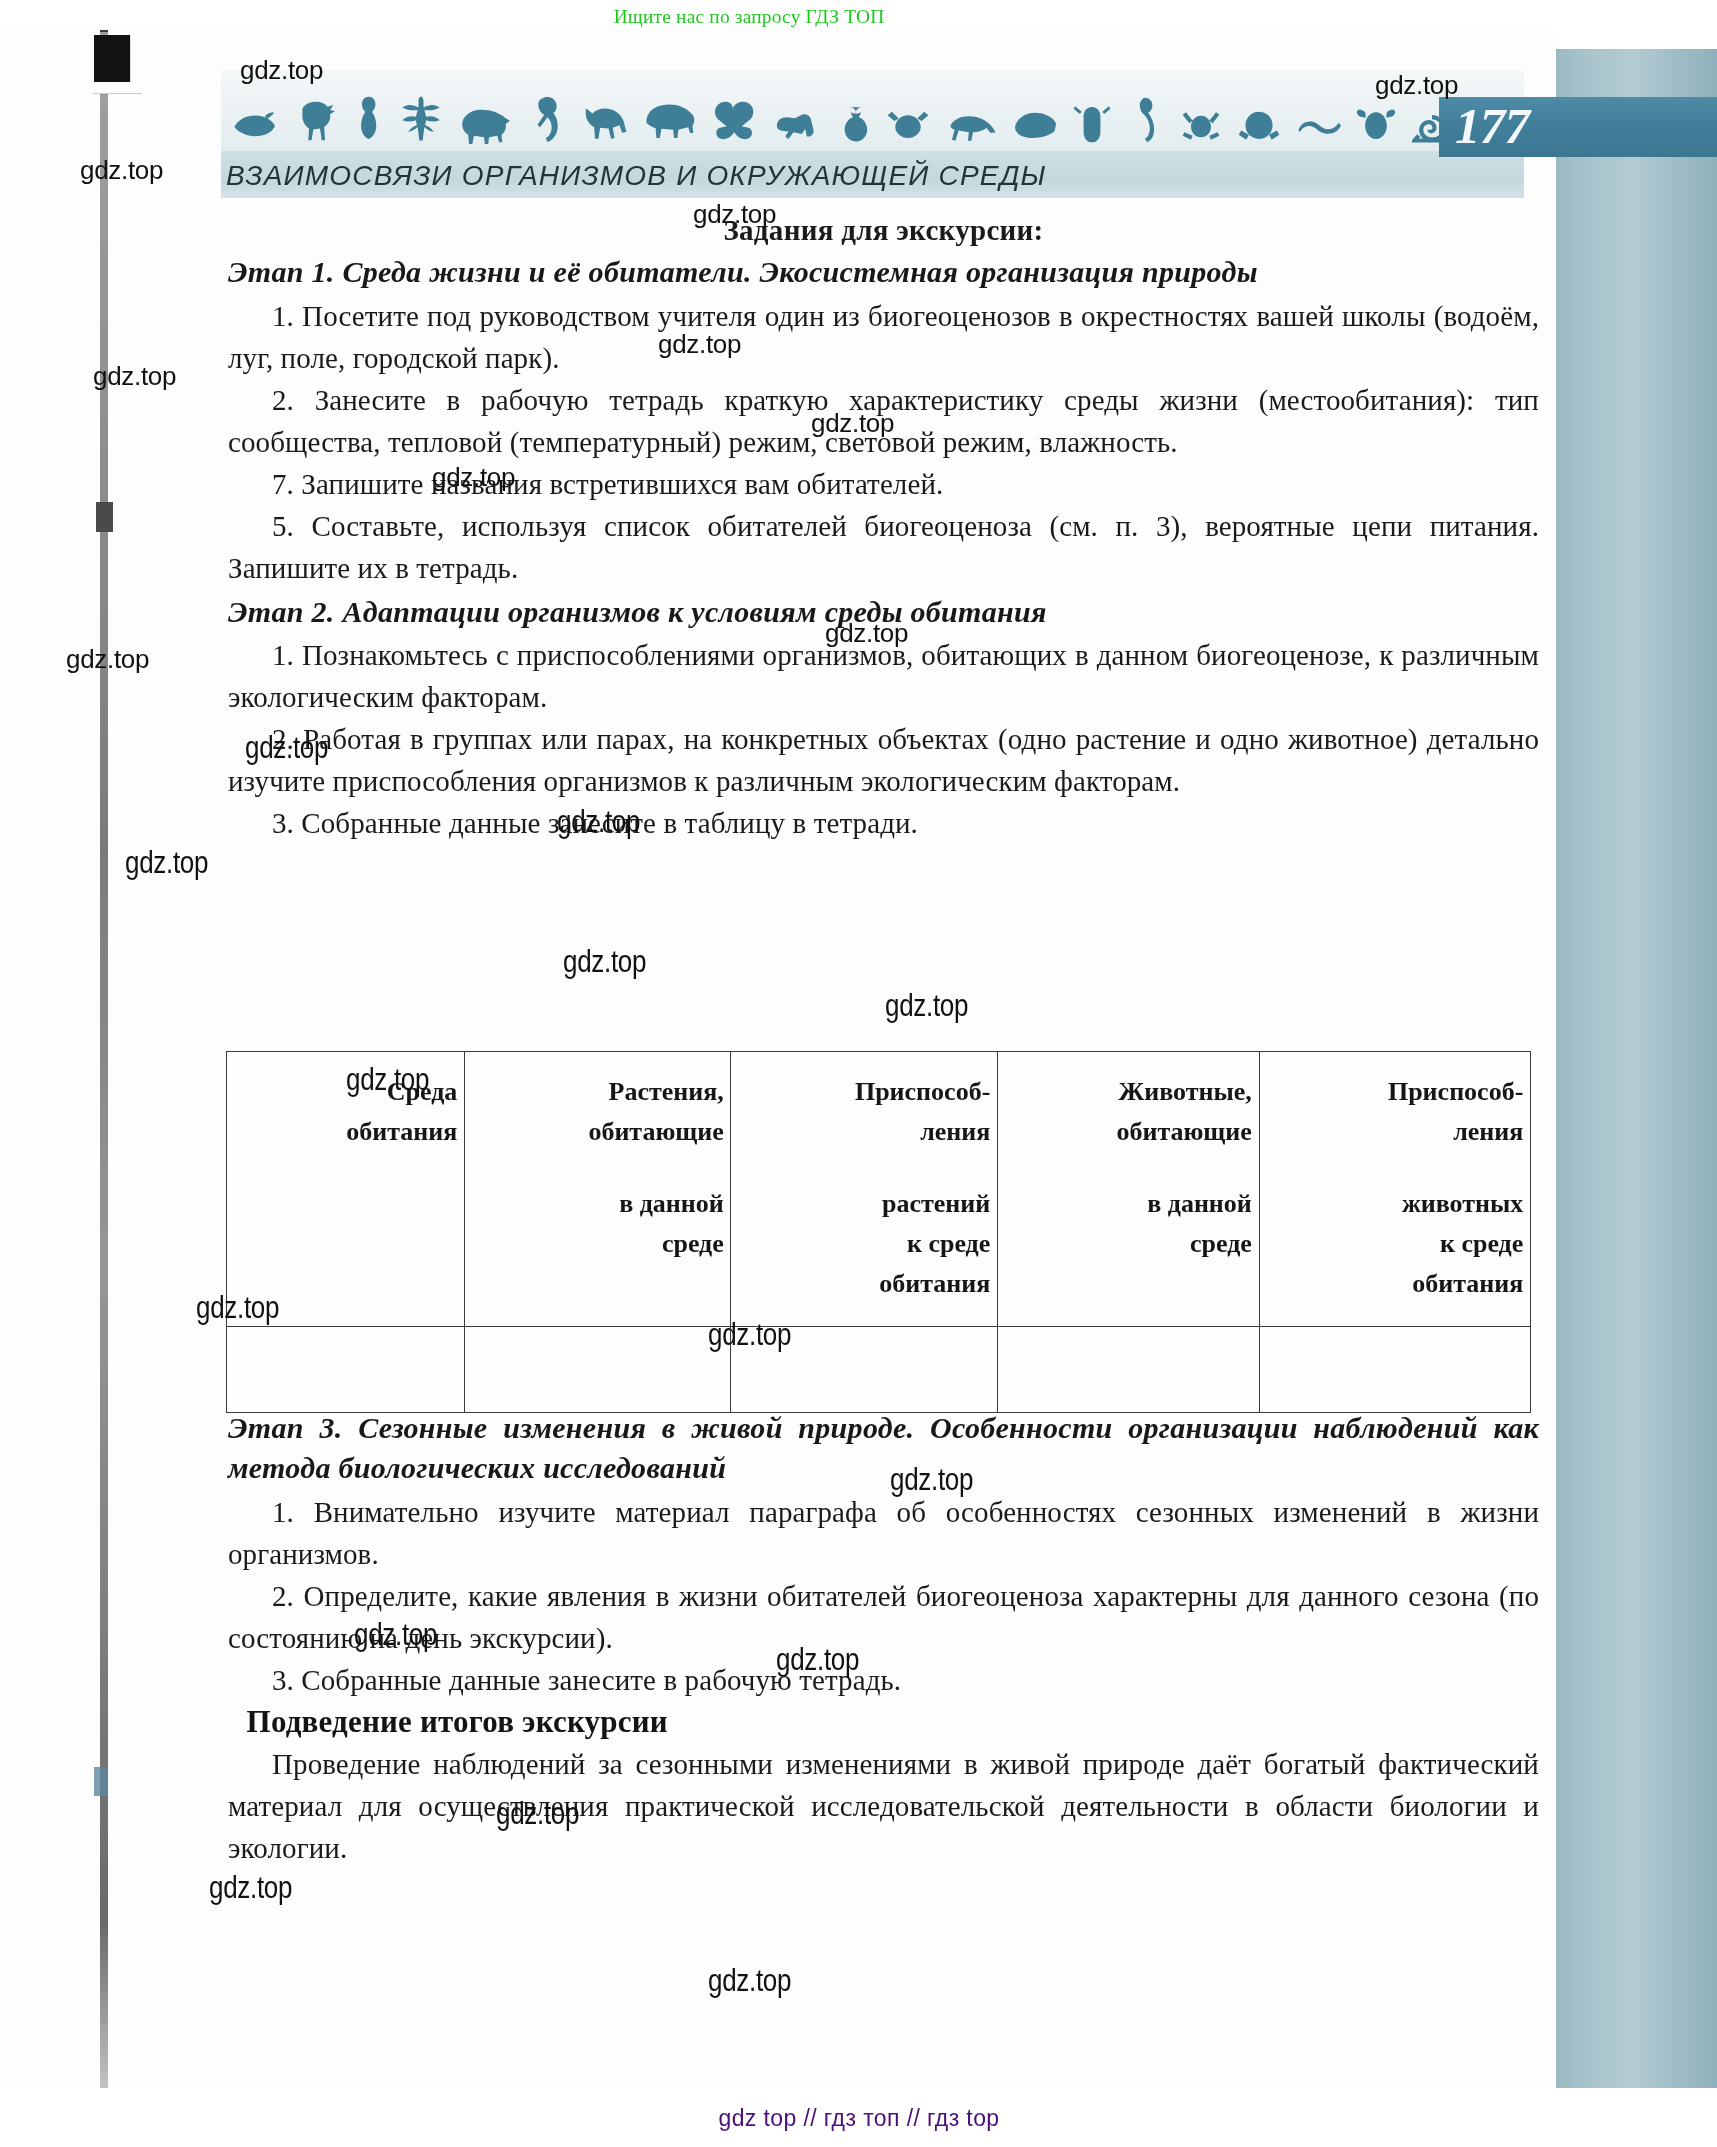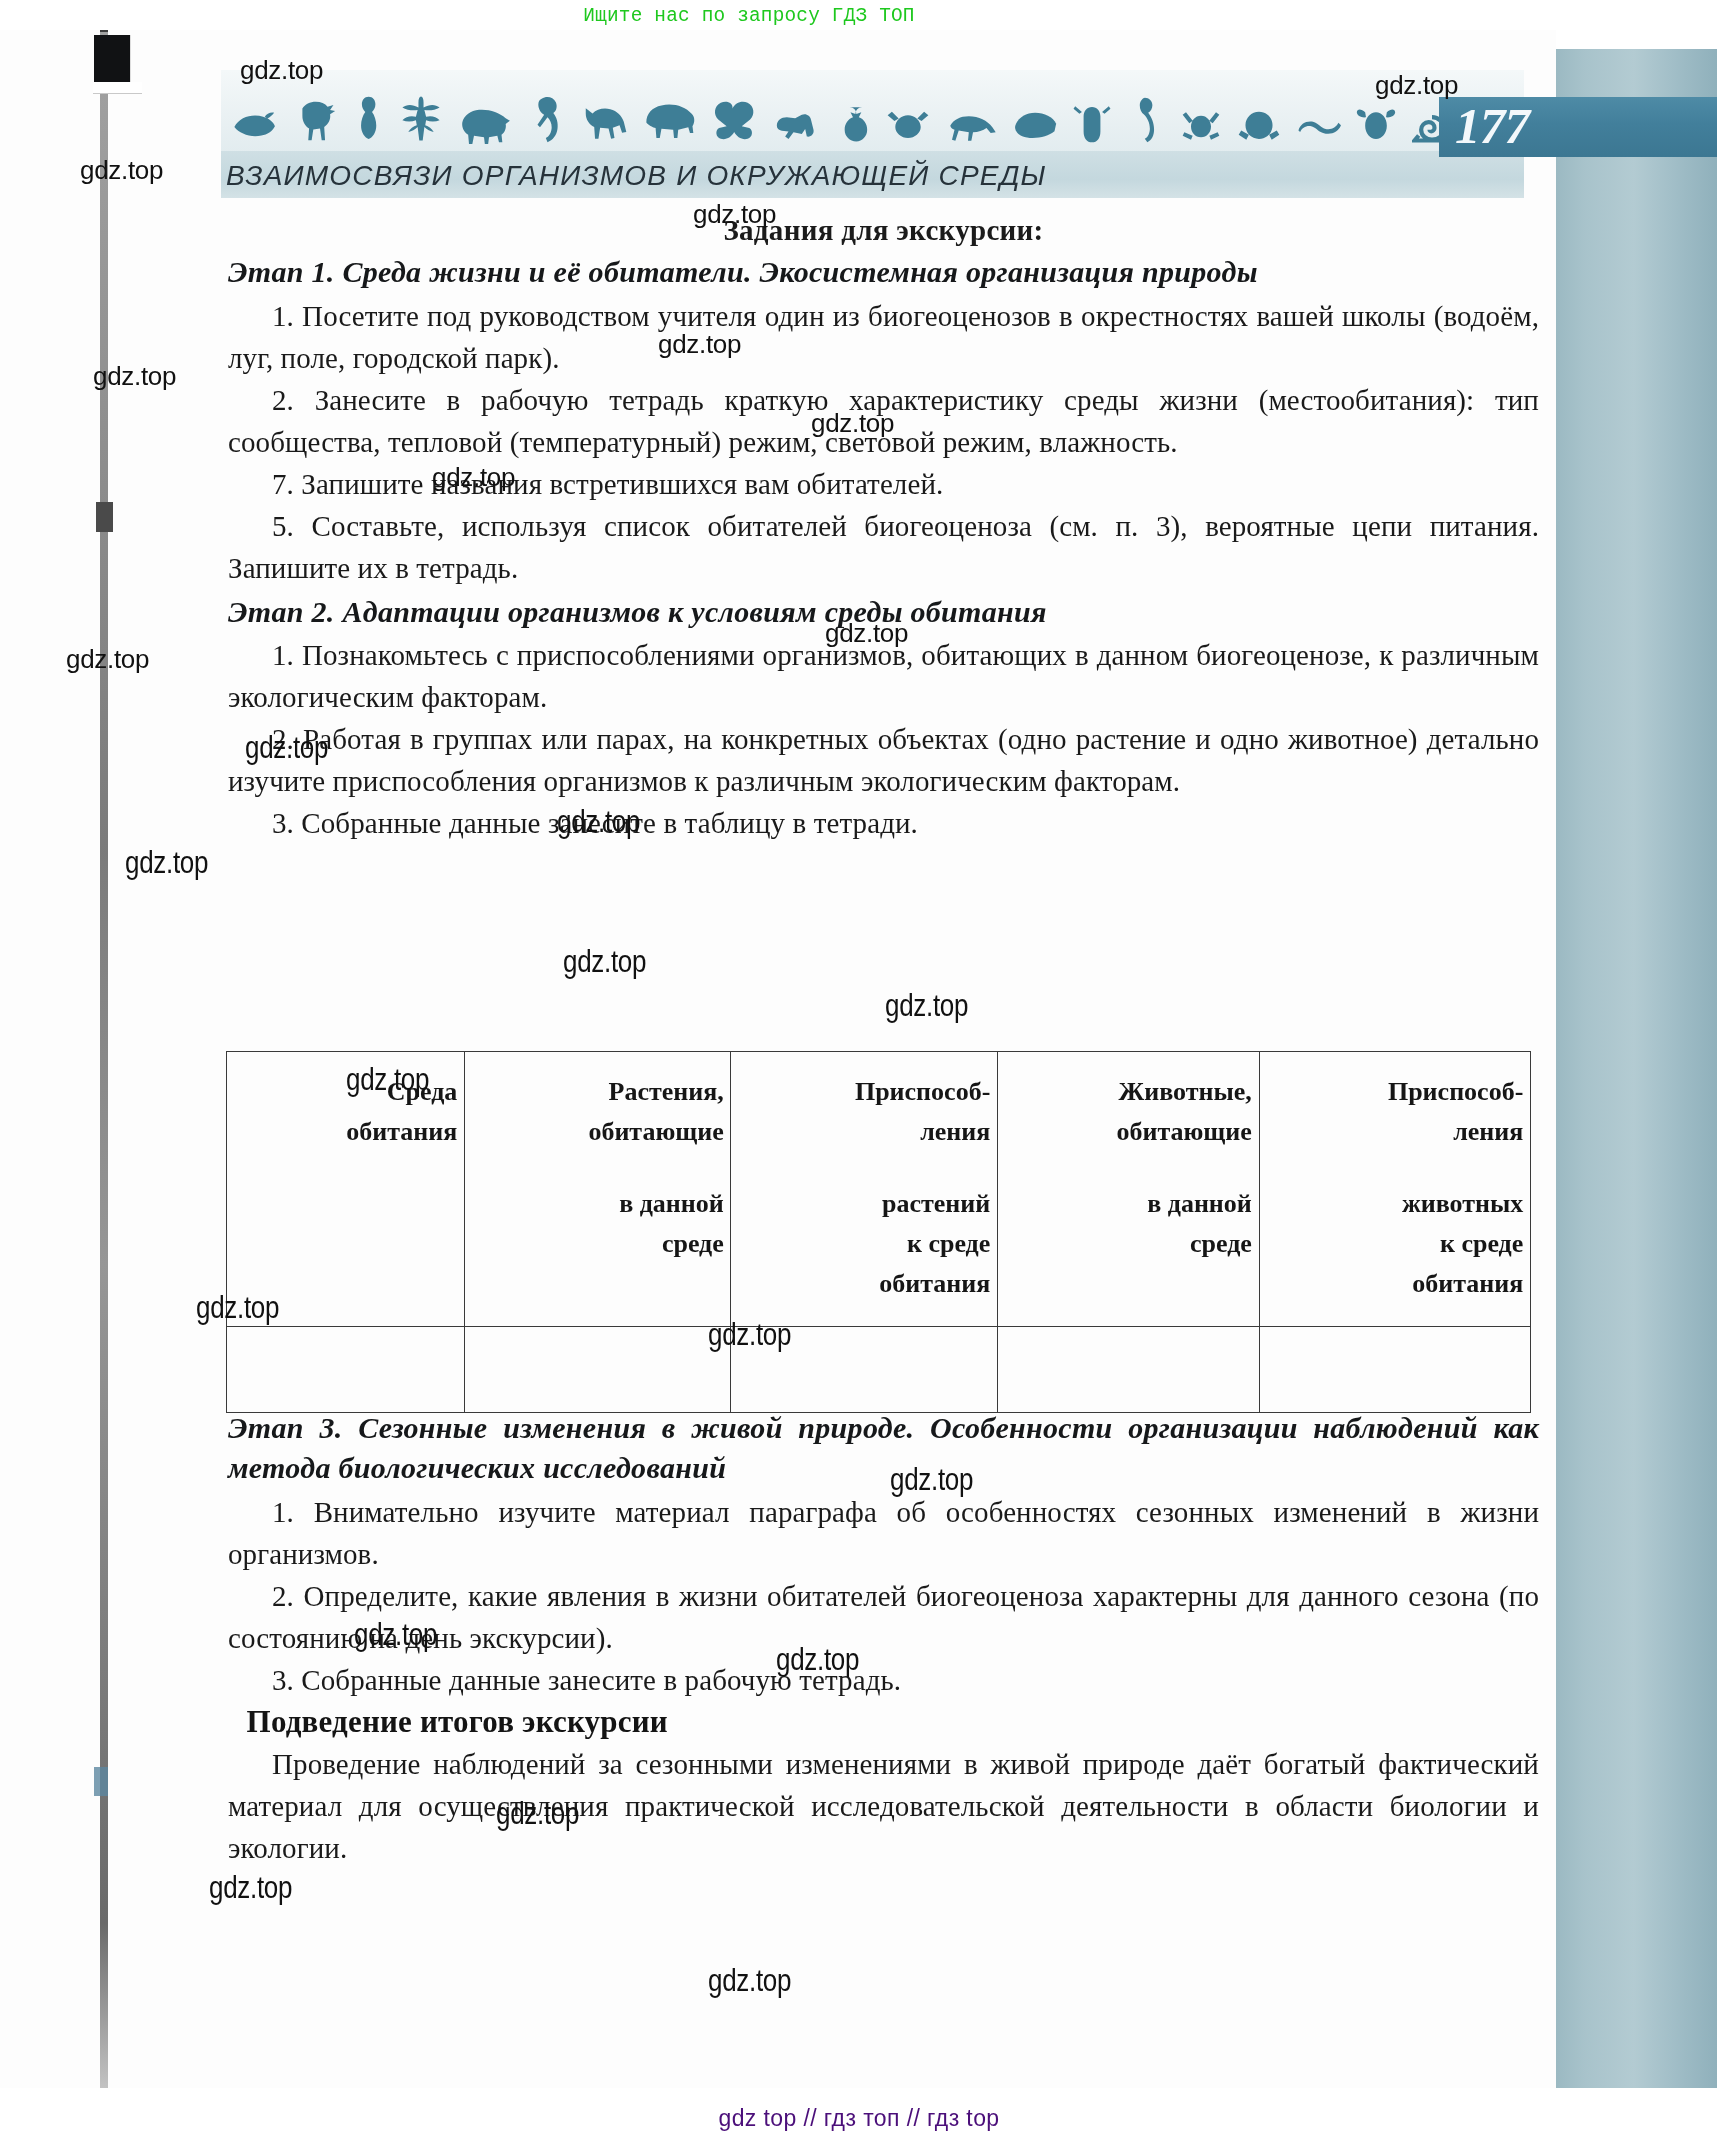--- a/index.html
+++ b/index.html
@@ -21,21 +21,21 @@
 
   
   .promo-strip {
     position: absolute;
     top: 1.7px;
     left: 0;
     width: 1498px;
     height: 29px;
     text-align: center;
     color: #1ec81e;
-    font-family: Liberation Mono, monospace;
+    font-family: Liberation Serif, serif;
     font-size: 19.4px;
     letter-spacing: 0.2px;
     line-height: 29px;
     white-space: nowrap;
   }
 
   
   .sheet {
     position: absolute;
     top: 30px;

